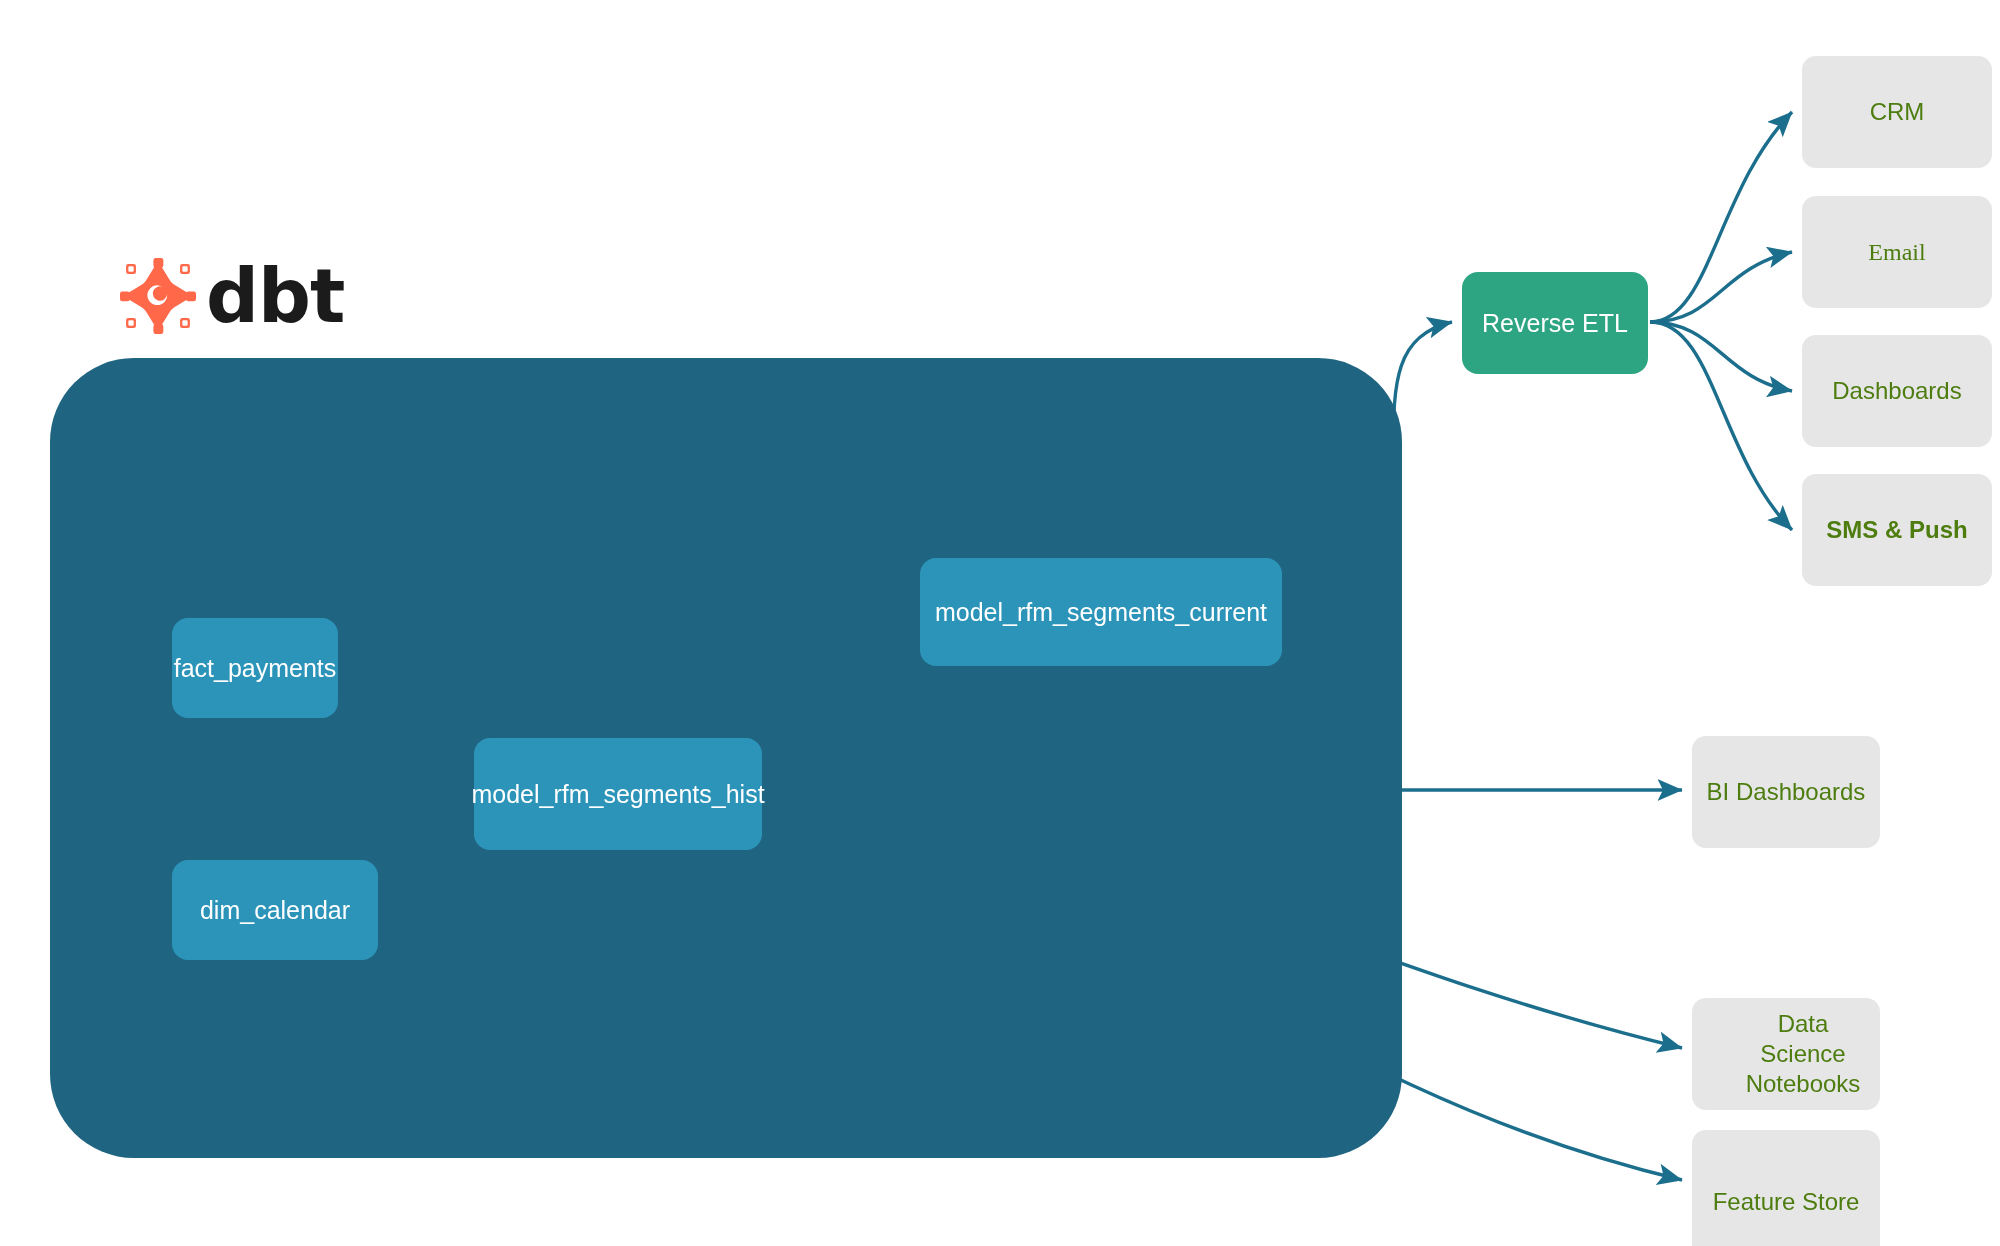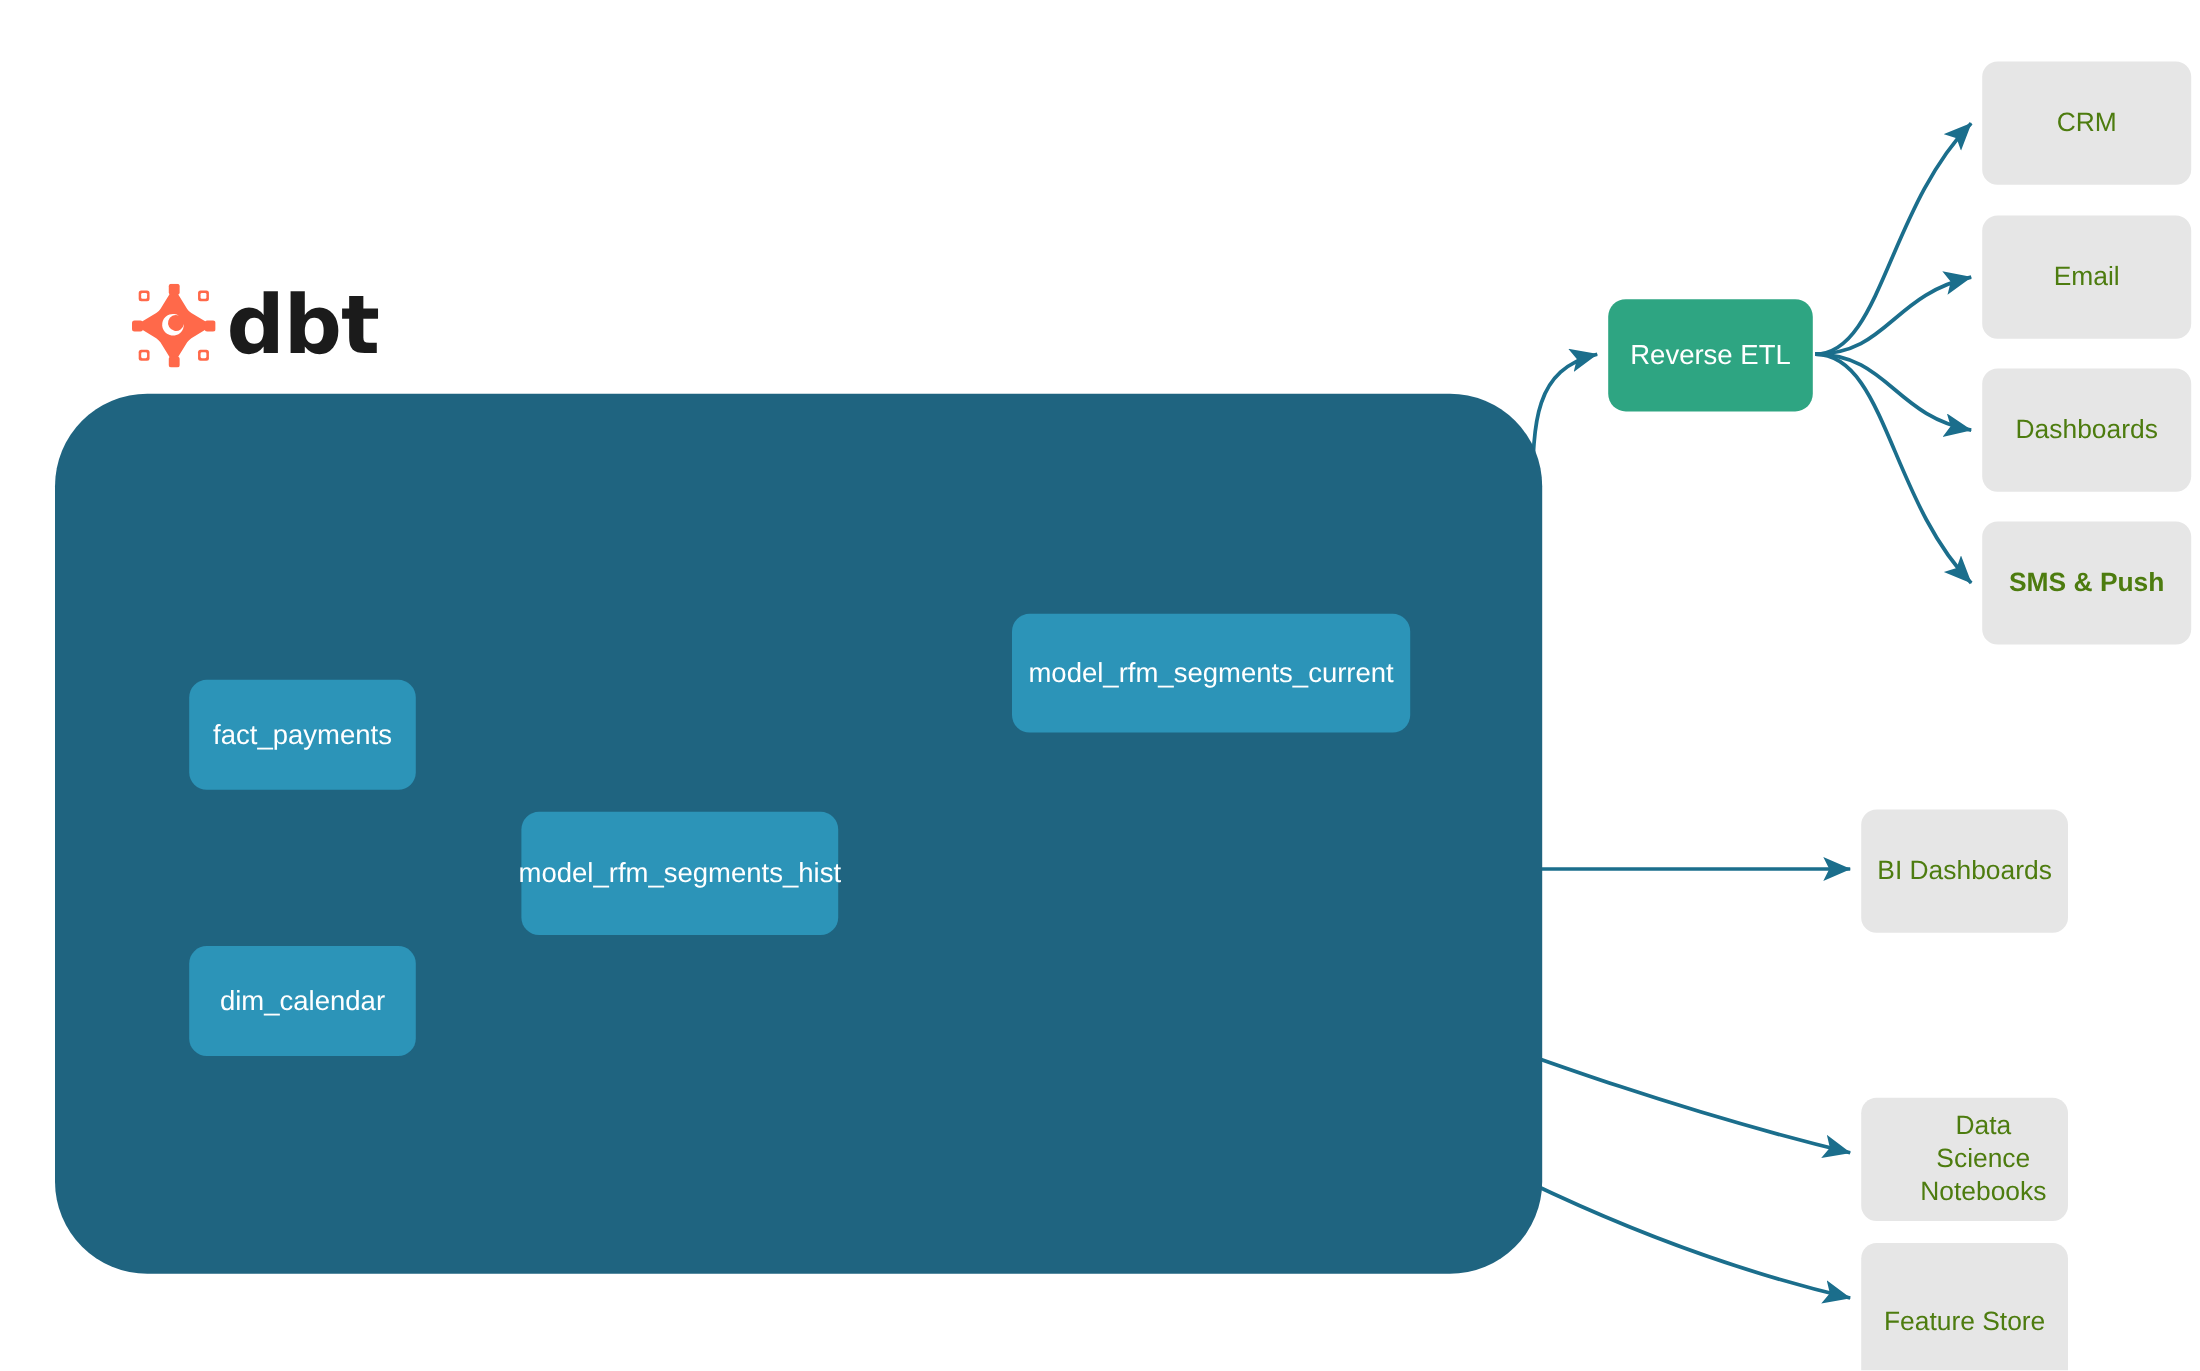--- a/index.html
+++ b/index.html
@@ -68,21 +68,21 @@
     border-radius: 16px;
     color: #ffffff;
     display: flex;
     align-items: center;
     justify-content: center;
     font-size: 25px;
     text-align: center;
     box-sizing: border-box;
     padding: 0 22px;
   }
-  #node-fact-payments   { left: 172px; top: 618px;  width: 206px; height: 100px; }
+  #node-fact-payments   { left: 172px; top: 618px;  width: 166px; height: 100px; }
   #node-dim-calendar    { left: 172px; top: 860px;  width: 206px; height: 100px; }
   #node-hist            { left: 474px; top: 738px;  width: 288px; height: 112px; }
   #node-current         { left: 920px; top: 558px;  width: 362px; height: 108px; }
 
   
   .node-etl {
     position: absolute;
     left: 1462px;
     top: 272px;
     width: 186px;
@@ -108,21 +108,21 @@
     display: flex;
     align-items: center;
     justify-content: center;
     font-size: 24px;
     text-align: center;
     line-height: 1.25;
     box-sizing: border-box;
     padding: 0 14px;
   }
   #dest-crm         { left: 1802px; top: 56px;   width: 190px; height: 112px; }
-  #dest-email       { left: 1802px; top: 196px;  width: 190px; height: 112px; }
+  #dest-email       { left: 1802px; top: 196px;  width: 190px; height: 112px; font-family: Liberation Serif, serif; }
   #dest-advertising { left: 1802px; top: 335px;  width: 190px; height: 112px; }
   #dest-sms         { left: 1802px; top: 474px;  width: 190px; height: 112px; font-weight: bold; }
   #dest-bi          { left: 1692px; top: 736px;  width: 188px; height: 112px; }
   #dest-ds          { left: 1692px; top: 998px;  width: 188px; height: 112px; padding-left: 48px; }
   #dest-fs          { left: 1692px; top: 1130px; width: 188px; height: 144px; }
 </style>
 </head>
 <body>
 
 <div id="canvas">

